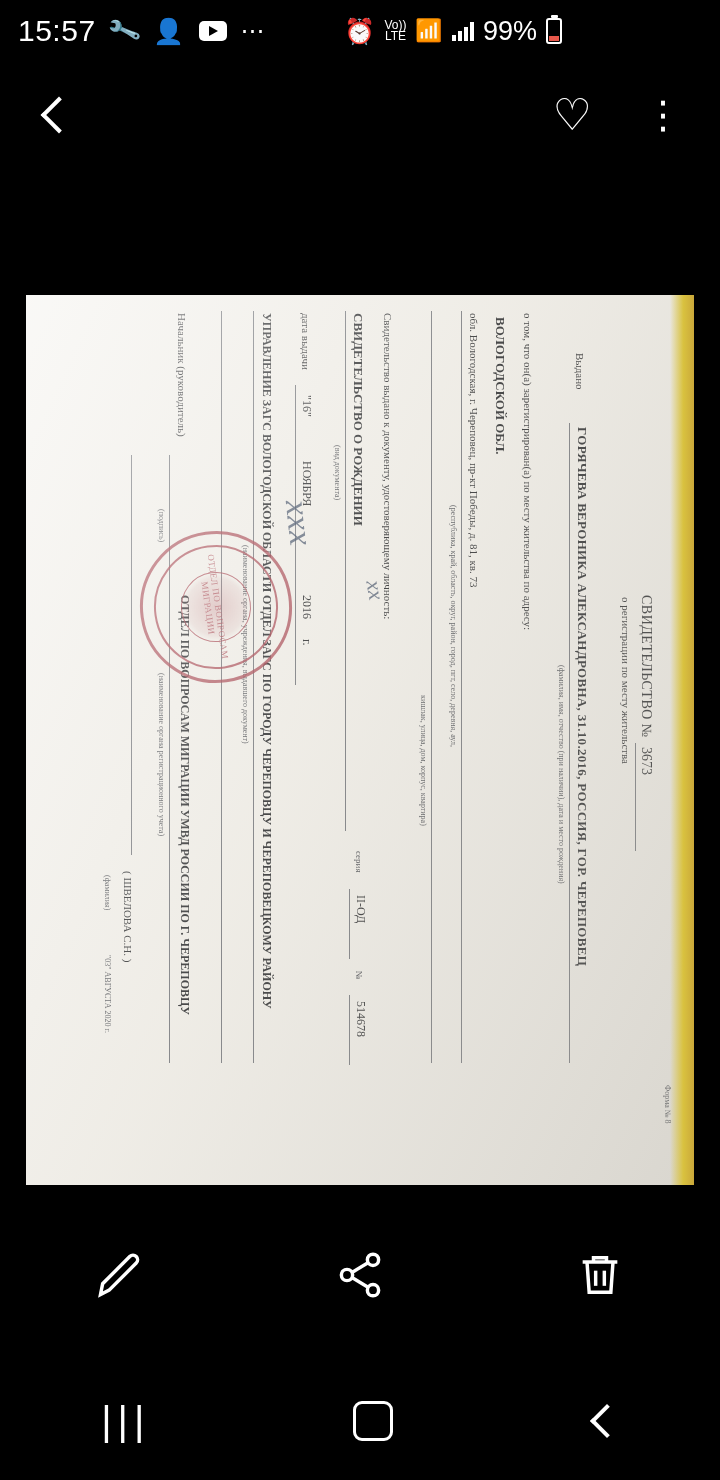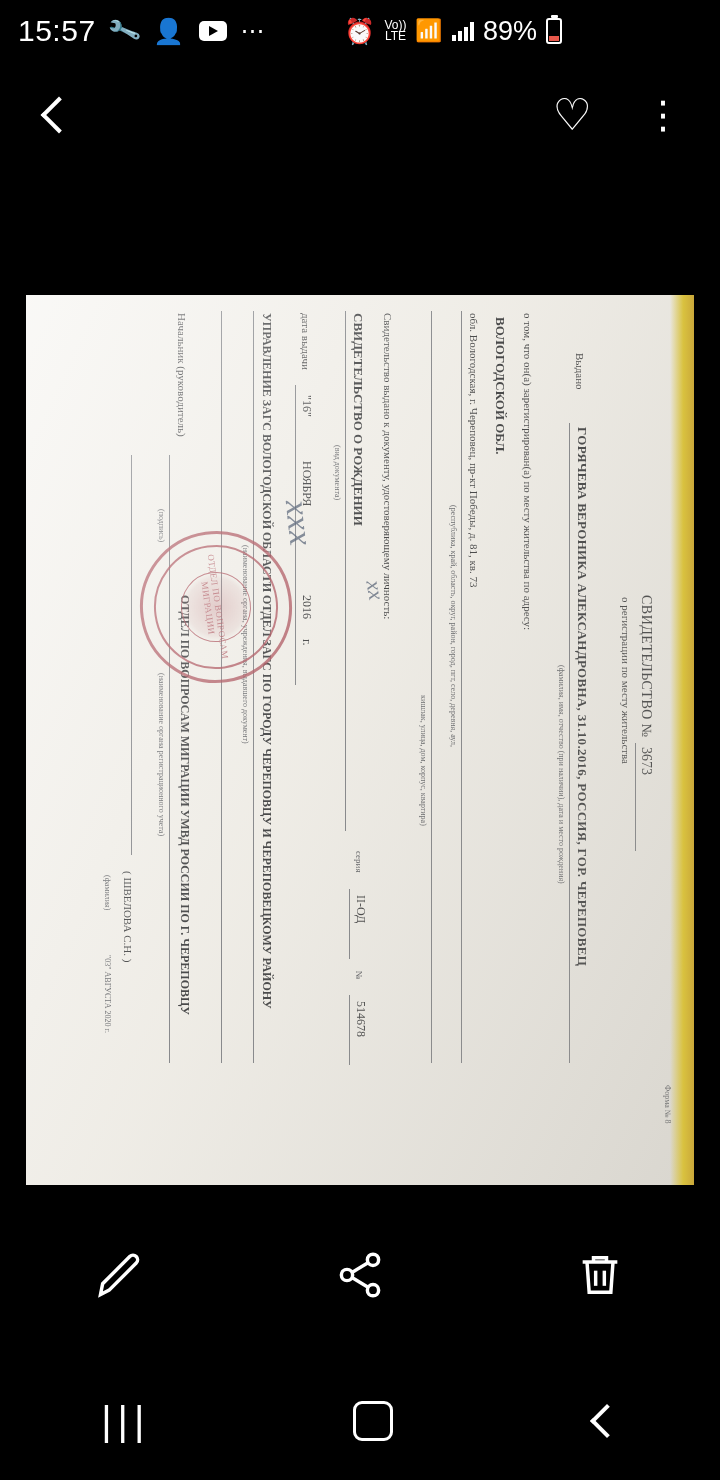--- a/index.html
+++ b/index.html
@@ -185,21 +185,21 @@
       <span>Vo))</span><br>
       <span>LTE</span>
     </span>
     <span class="icon ico-wifi">📶</span>
     <span class="ico-signal">
         <i></i>
         <i></i>
         <i></i>
         <i></i>
       </span>
-    <span class="sb-battery-text">89%</span>
+    <span class="sb-battery-text">99%</span>
     <span class="ico-batt"></span>
   </div>
 </div>
 
 <div class="appbar">
   <div class="back-arrow"></div>
   <div class="appbar-right">
     <span class="heart">♡</span>
     <span class="kebab">⋮</span>
   </div>

